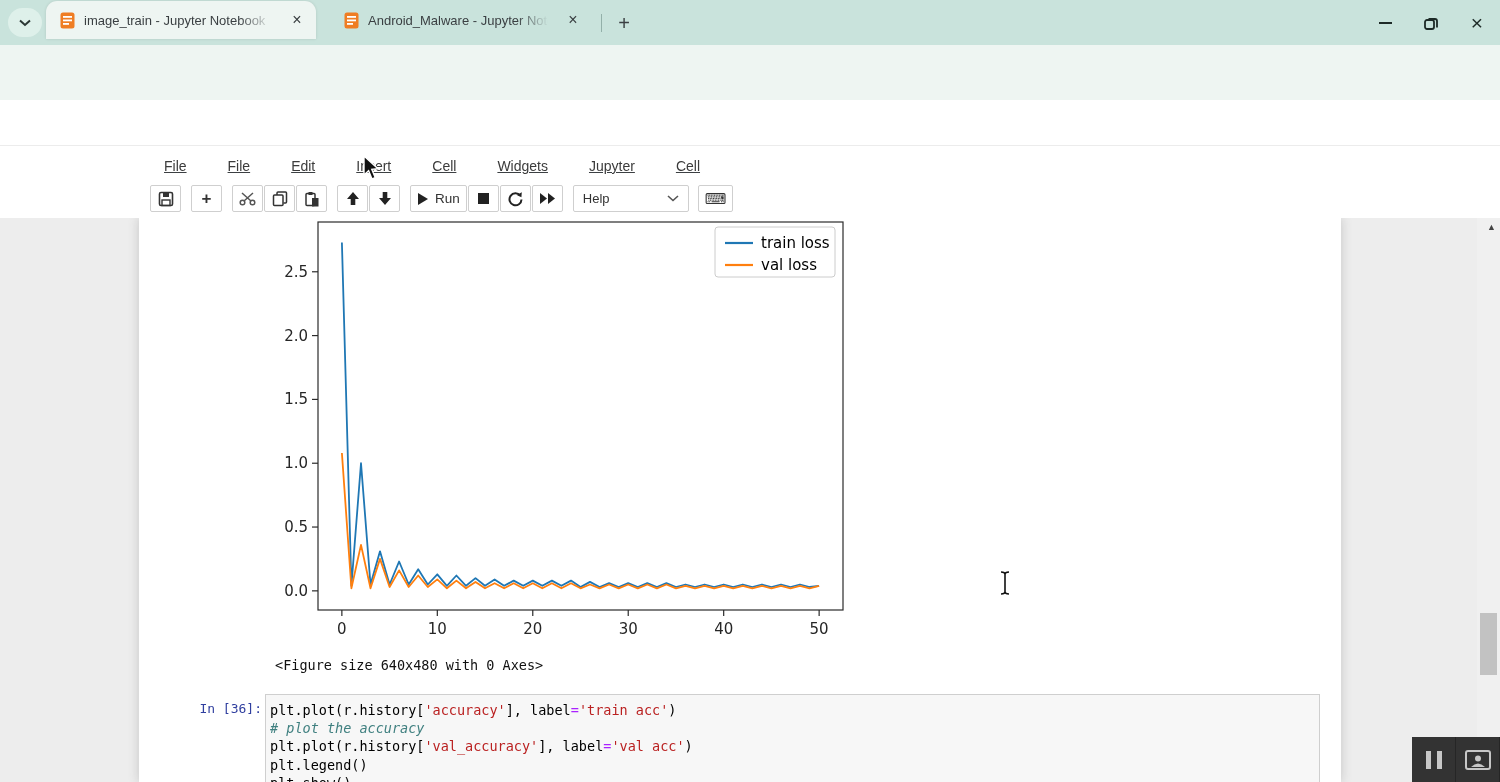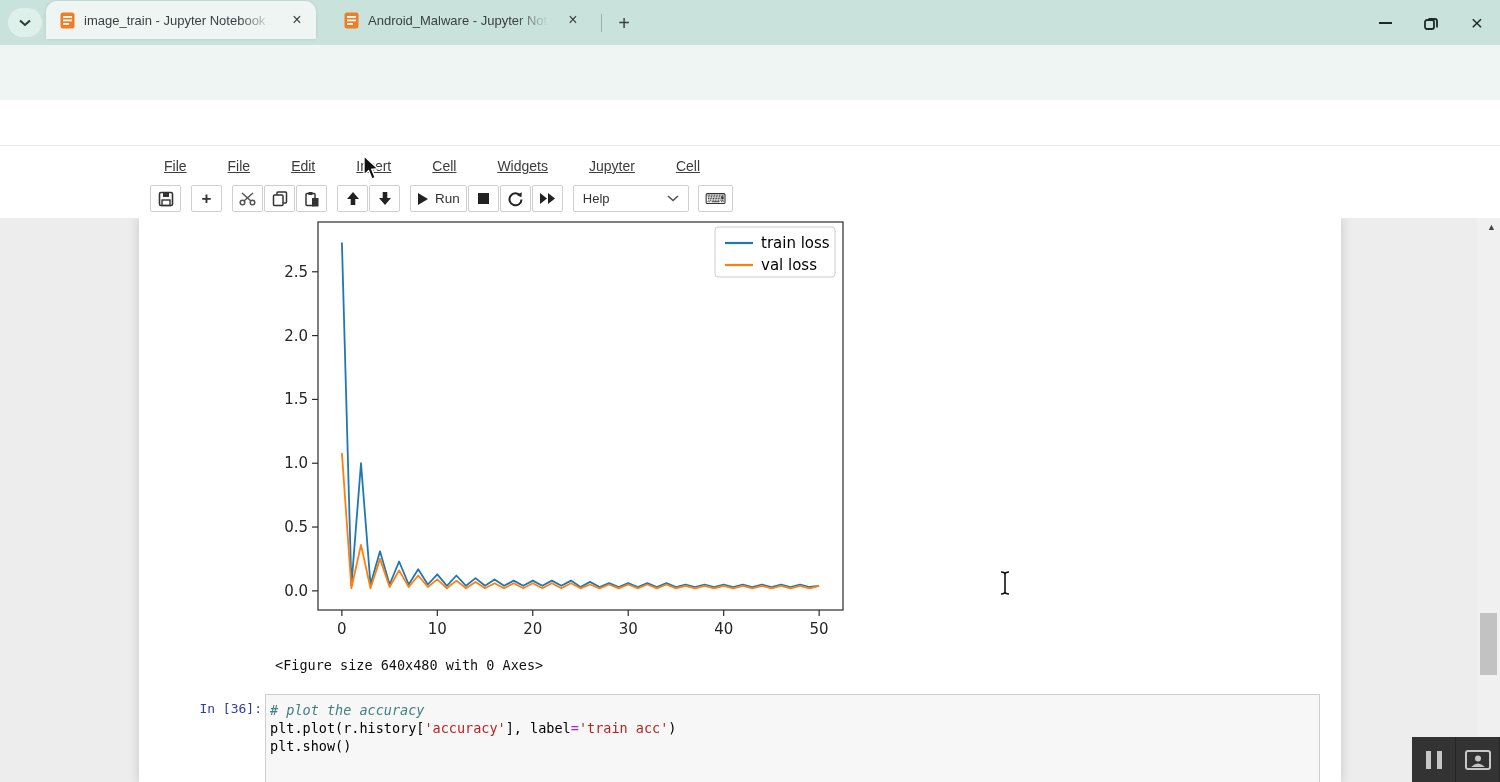--- a/index.html
+++ b/index.html
@@ -384,22 +384,24 @@
           <line x1="450" y1="24" x2="478" y2="24" stroke="#1f77b4" stroke-width="2.2"></line>
           <text x="486" y="29" font-size="15" fill="#000" font-family="DejaVu Sans, Liberation Sans, sans-serif">train loss</text>
           <line x1="450" y1="46" x2="478" y2="46" stroke="#ff7f0e" stroke-width="2.2"></line>
           <text x="486" y="51" font-size="15" fill="#000" font-family="DejaVu Sans, Liberation Sans, sans-serif">val loss</text>
         </svg>
       <div class="figcaption">&lt;Figure size 640x480 with 0 Axes&gt;</div>
       <div class="cellrow">
         <div class="prompt">In [36]:</div>
         <div class="inputbox">
             <div id="code-lines">
+              <div class="code-line"><span class="tok-plain">plt.plot(r.history[</span><span class="tok-string">'accuracy'</span><span class="tok-plain">], label</span><span class="tok-op">=</span><span class="tok-string">'train acc'</span><span class="tok-plain">)</span></div>
               <div class="code-line"><span class="tok-comment"># plot the accuracy</span></div>
-              <div class="code-line"><span class="tok-plain">plt.plot(r.history[</span><span class="tok-string">'accuracy'</span><span class="tok-plain">], label</span><span class="tok-op">=</span><span class="tok-string">'train acc'</span><span class="tok-plain">)</span></div>
+              <div class="code-line"><span class="tok-plain">plt.plot(r.history[</span><span class="tok-string">'val_accuracy'</span><span class="tok-plain">], label</span><span class="tok-op">=</span><span class="tok-string">'val acc'</span><span class="tok-plain">)</span></div>
+              <div class="code-line"><span class="tok-plain">plt.legend()</span></div>
               <div class="code-line"><span class="tok-plain">plt.show()</span></div>
             </div>
           </div>
       </div>
     </div>
     <div class="sb-track">
       <span class="sb-up">▲</span>
       <div class="sb-thumb"></div>
     </div>
   </div>

